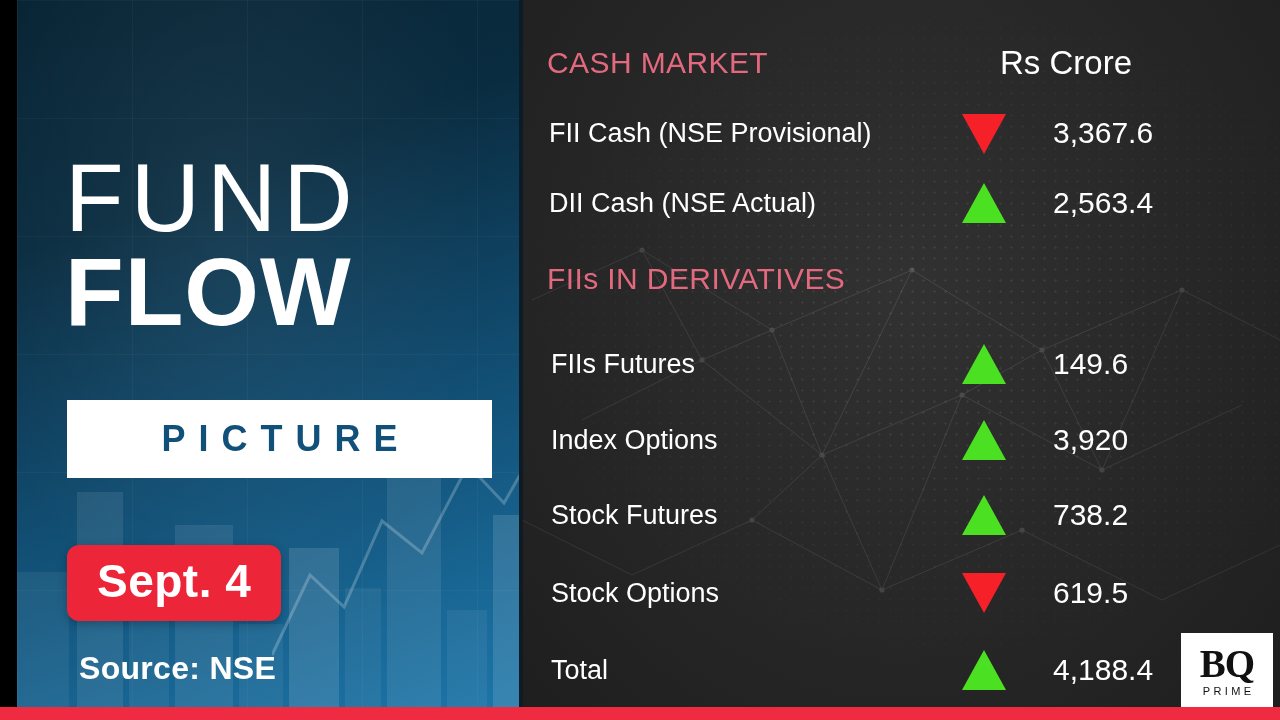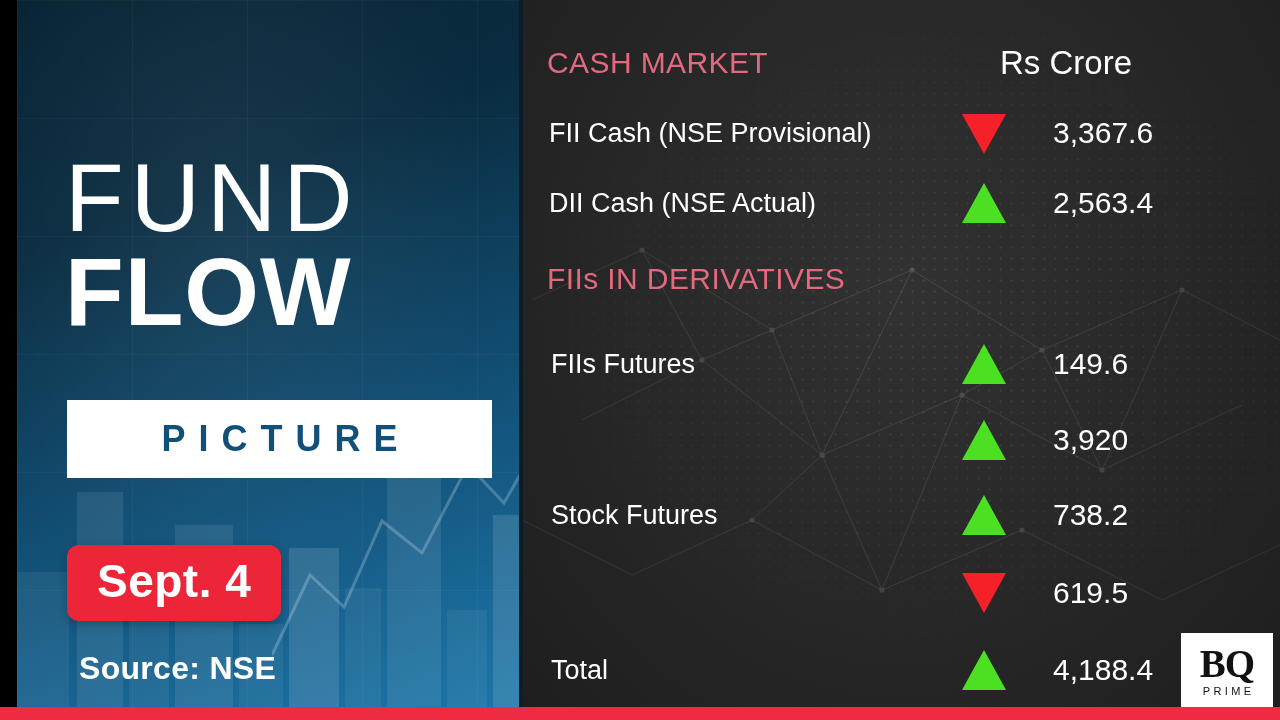--- a/index.html
+++ b/index.html
@@ -226,31 +226,33 @@
         <span class="sec">FIIs IN DERIVATIVES</span>
       </div>
 
       <div class="row" style="top:341px;">
         <span class="lbl indent">FIIs Futures</span>
         <span class="arrow up" style="top:3px;"></span>
         <span class="val">149.6</span>
       </div>
 
       <div class="row" style="top:417px;">
+        <span class="lbl indent">Index Options</span>
         <span class="arrow up" style="top:3px;"></span>
         <span class="val">3,920</span>
       </div>
 
       <div class="row" style="top:492px;">
         <span class="lbl indent">Stock Futures</span>
         <span class="arrow up" style="top:3px;"></span>
         <span class="val">738.2</span>
       </div>
 
       <div class="row" style="top:570px;">
+        <span class="lbl indent">Stock Options</span>
         <span class="arrow down" style="top:3px;"></span>
         <span class="val">619.5</span>
       </div>
 
       <div class="row" style="top:647px;">
         <span class="lbl indent">Total</span>
         <span class="arrow up" style="top:3px;"></span>
         <span class="val">4,188.4</span>
       </div>
 

